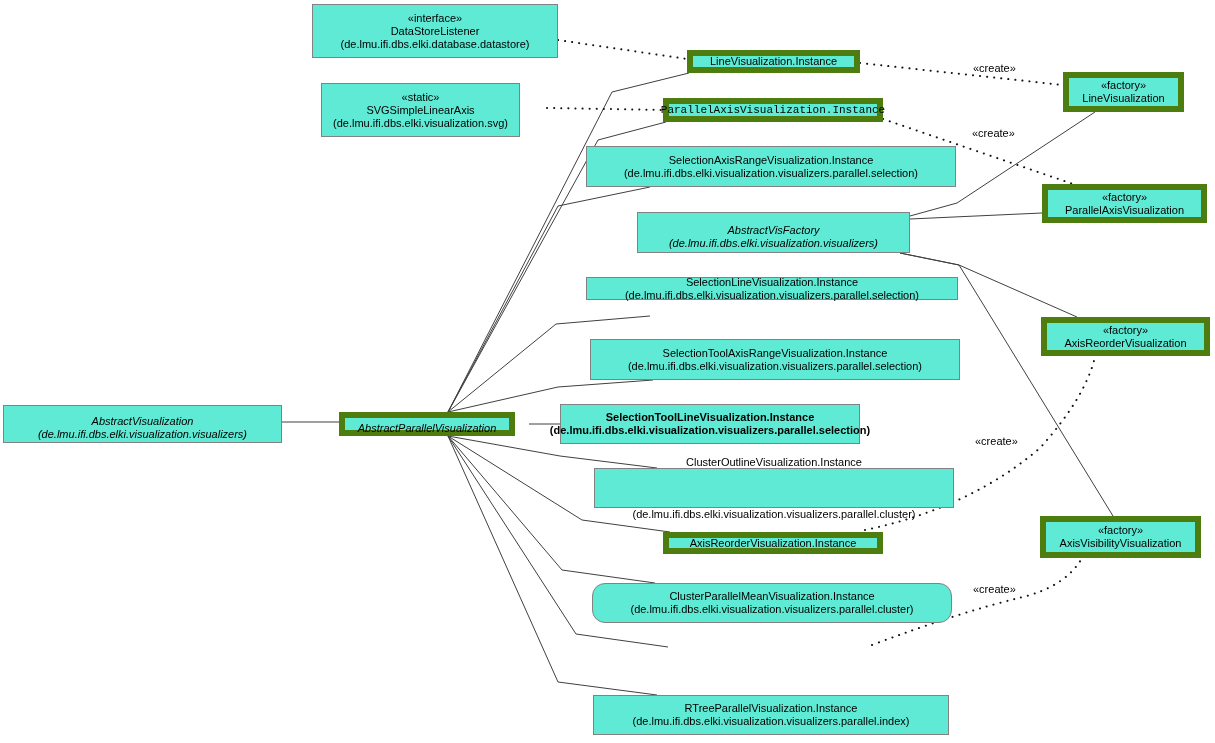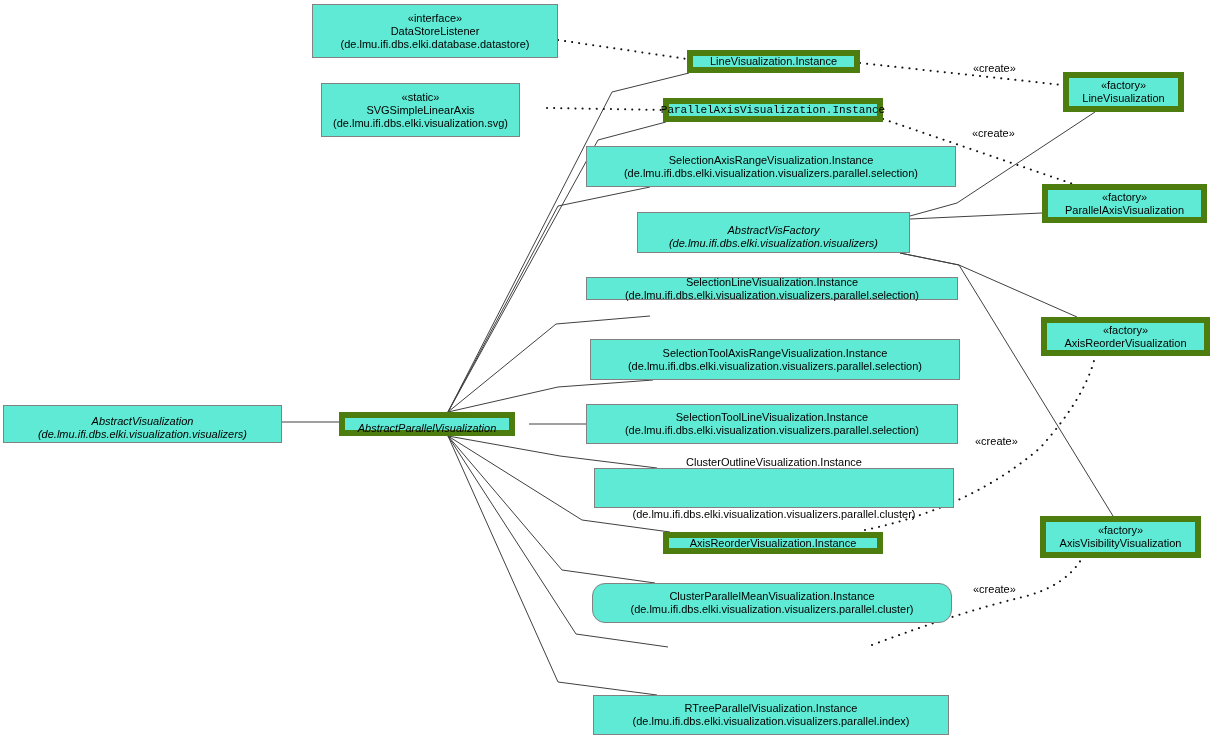--- a/index.html
+++ b/index.html
@@ -99,21 +99,21 @@
   <div class="node external" style="left:590px;top:339px;width:370px;height:41px;align-items:center;">
     <div>SelectionToolAxisRangeVisualization.Instance</div>
     <div>(de.lmu.ifi.dbs.elki.visualization.visualizers.parallel.selection)</div>
   </div>
 
   <div class="node external" style="left:3px;top:405px;width:279px;height:38px;">
     <div class="abstract-name">AbstractVisualization</div>
     <div class="abstract-pkg">(de.lmu.ifi.dbs.elki.visualization.visualizers)</div>
   </div>
 
-  <div class="node external" style="left:586px;top:404px;width:372px;height:40px;">
+  <div class="node external" style="left:560px;top:404px;width:300px;height:40px;font-weight:bold;">
     <div>SelectionToolLineVisualization.Instance</div>
     <div>(de.lmu.ifi.dbs.elki.visualization.visualizers.parallel.selection)</div>
   </div>
 
   <div class="node external" style="left:594px;top:468px;width:360px;height:40px;gap:39px;">
     <div>ClusterOutlineVisualization.Instance</div>
     <div>(de.lmu.ifi.dbs.elki.visualization.visualizers.parallel.cluster)</div>
   </div>
 
   <div class="node external" style="left:592px;top:583px;width:360px;height:40px;border-radius:13px;">

